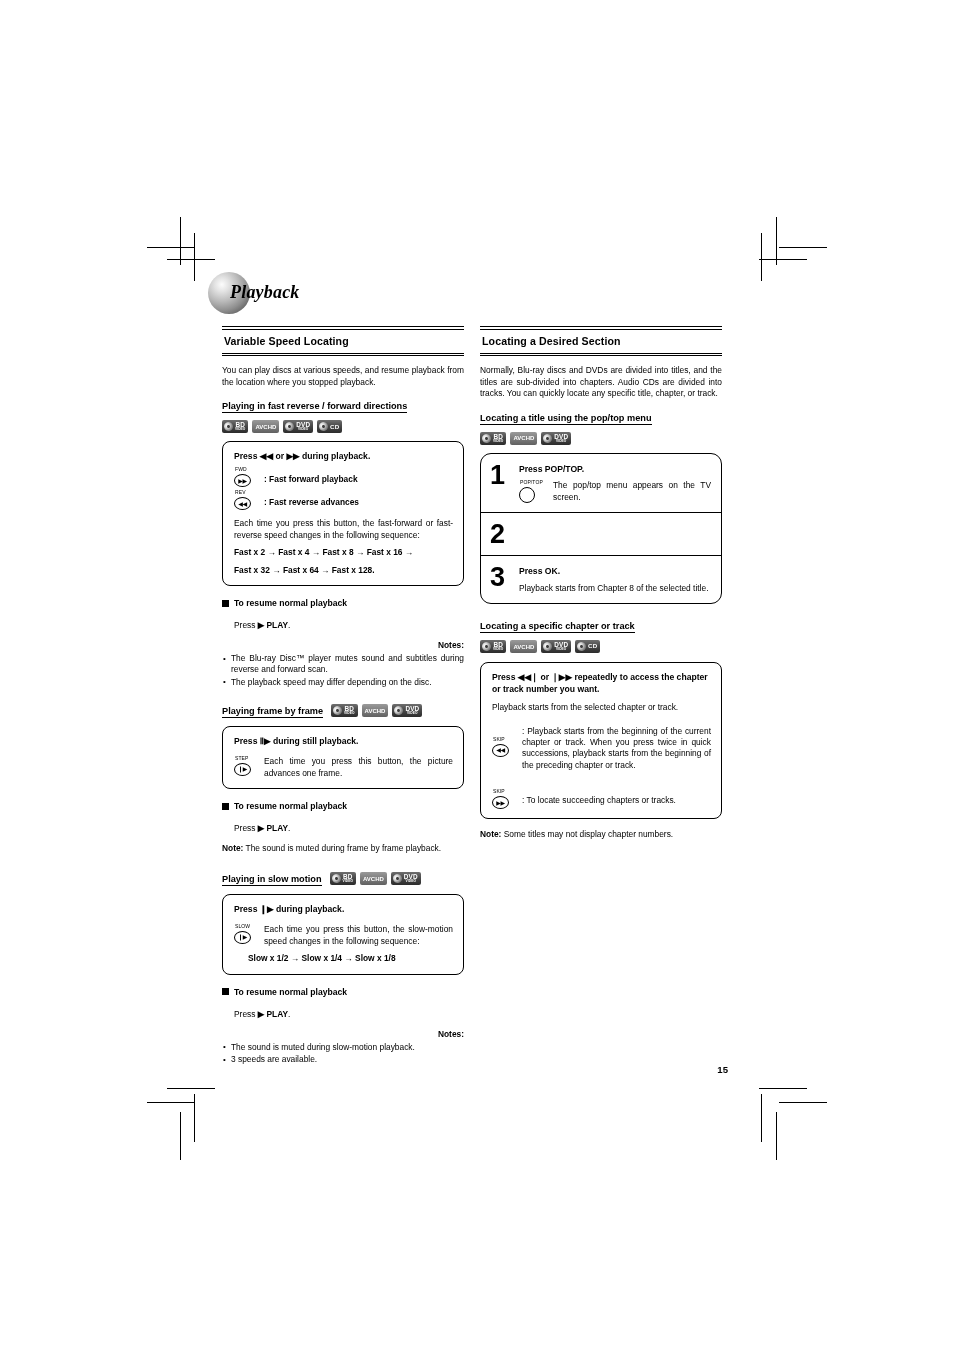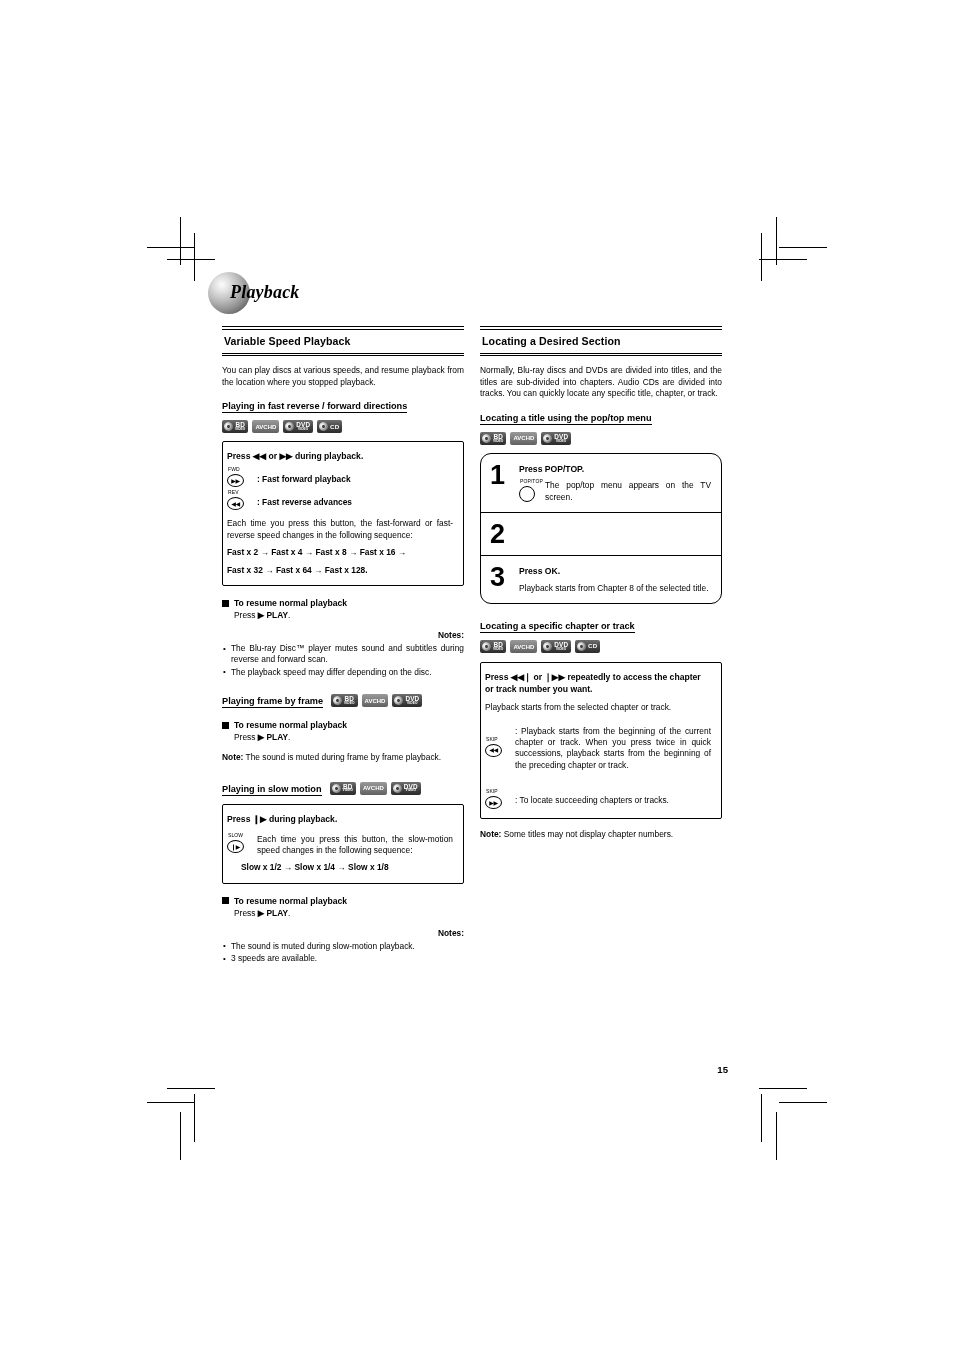--- a/index.html
+++ b/index.html
@@ -151,23 +151,23 @@
   .badge.plain {
     background: linear-gradient(180deg,#9a9a9a 0%, #7d7d7d 50%, #606060 100%);
     padding: 0 3px;
     font-size: 6px;
   }
   .badge.cd .lbl .big { font-size: 6.2px; }
 
   
   .box {
     border: 1.3px solid #000;
-    border-radius: 2px;
+    border-radius: 8px;
     margin-top: 8px;
-    padding: 9px 10px 9px 4px;
+    padding: 9px 10px 9px 11px;
     box-sizing: border-box;
   }
   .box .hdr {
     font-size: 8.6px;
     font-weight: bold;
     margin: 0 0 6px 0;
   }
   .box p {
     font-size: 8.4px;
     line-height: 11.4px;
@@ -235,21 +235,21 @@
     font-weight: bold;
     margin-top: 12px;
   }
   .sqhead .sq {
     width: 7px; height: 7px;
     background: #000;
     flex: 0 0 7px;
   }
   .sub-line {
     font-size: 8.4px;
-    margin: 2px 0 0 12px;
+    margin: 12px 0 0 12px;
   }
   .sub-line b { font-weight: bold; }
 
   
   .notes-title {
     font-size: 8.4px;
     font-weight: bold;
     margin-top: 10px;
     text-align: right;
   }
@@ -310,22 +310,23 @@
     margin: 1px 0 0 0;
   }
   .stepbody p {
     font-size: 8.4px;
     line-height: 11.4px;
     margin: 5px 0 0 0;
     text-align: justify;
   }
   .stepbody .withkey {
     display: flex;
+    gap: 8px;
     margin-top: 4px;
-    align-items: flex-start;
+    align-items: center;
   }
   .stepbody .withkey p { margin-top: 1px; }
 
   
   .pagenum {
     position: absolute;
     right: 0px;
     top: 792px;
     font-size: 9.6px;
     font-weight: bold;
@@ -358,21 +359,21 @@
 
   <div class="chapter-head">
     <div class="sphere"></div>
     <div class="chapter-title">Playback</div>
   </div>
 
   <div class="col col-left">
 
     <div class="section-head">
       <div class="rule-top"></div>
-      <h2>Variable Speed Playback</h2>
+      <h2>Variable Speed Locating</h2>
       <div class="rule-bot"></div>
     </div>
 
     <p class="body">You can play discs at various speeds, and resume playback from the location where you stopped playback.</p>
 
     <div class="subhead">
       <span class="txt">Playing in fast reverse / forward directions</span>
     </div>
 
     <div class="badges row">
@@ -452,20 +453,30 @@
         <span class="badge">
             <span class="disc"></span>
             <span class="lbl">
               <span class="big">DVD</span>
               <span class="small">VIDEO</span>
             </span>
           </span>
       </span>
     </div>
 
+    <div class="box">
+      <div class="hdr">Press Ⅱ▶ during still playback.</div>
+      <div class="keyrow">
+        <div class="keybtn">
+          <span class="cap">STEP</span>
+          <span class="circle">❙▶</span>
+        </div>
+        <div class="keytext">Each time you press this button, the picture advances one frame.</div>
+      </div>
+    </div>
 
     <div class="sqhead">
       <span class="sq"></span>
       <span>To resume normal playback</span>
     </div>
     <div class="sub-line">
       <span>Press</span>
       <b>▶ PLAY</b><span>.</span>
     </div>
 

